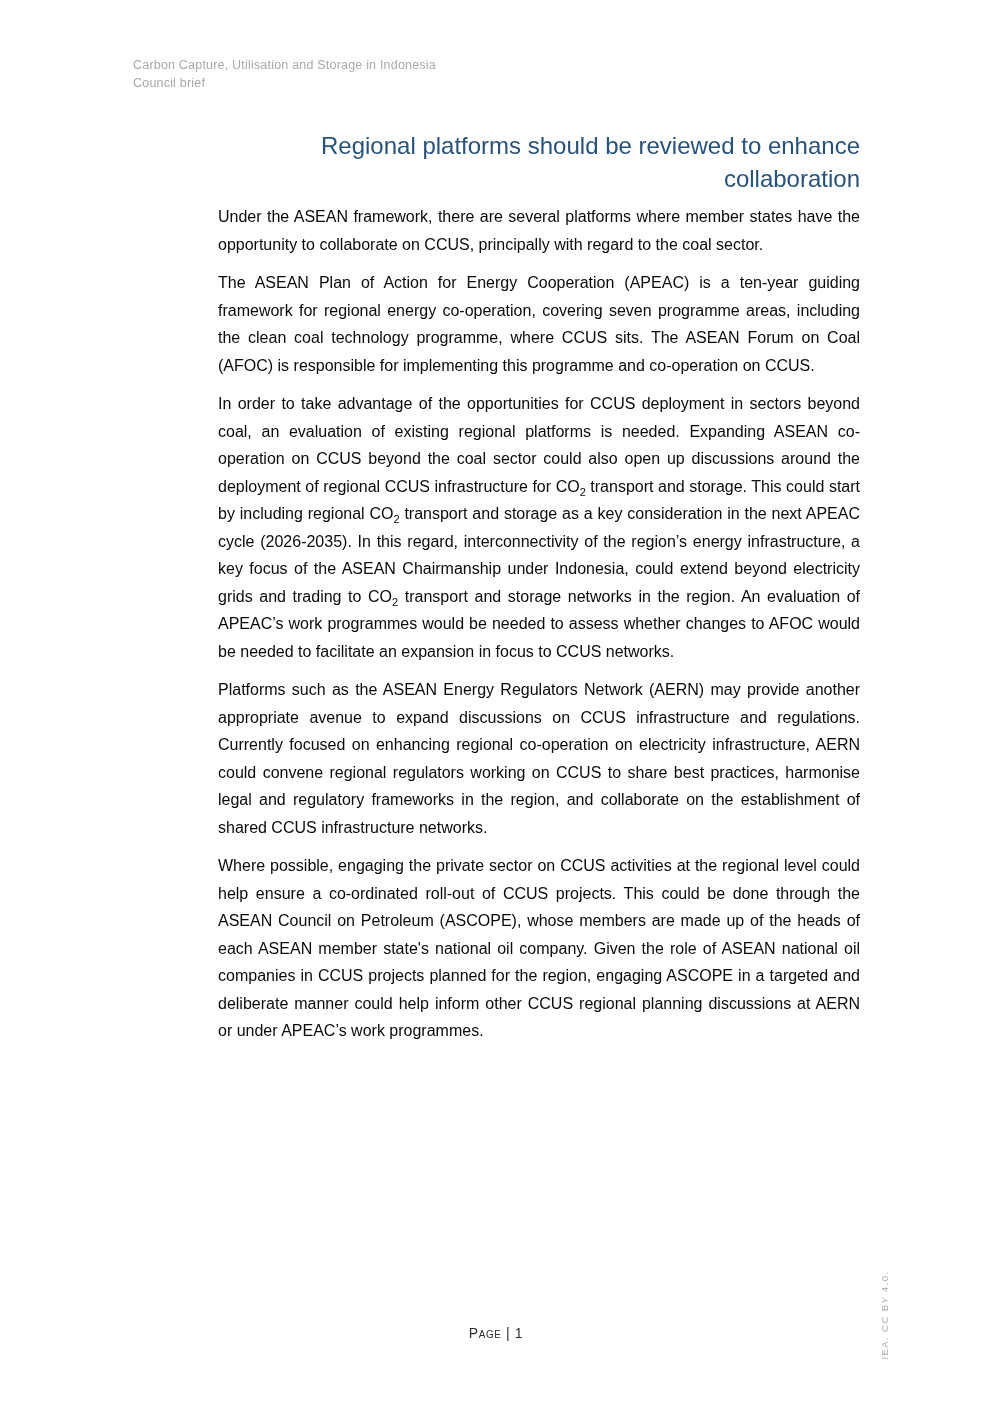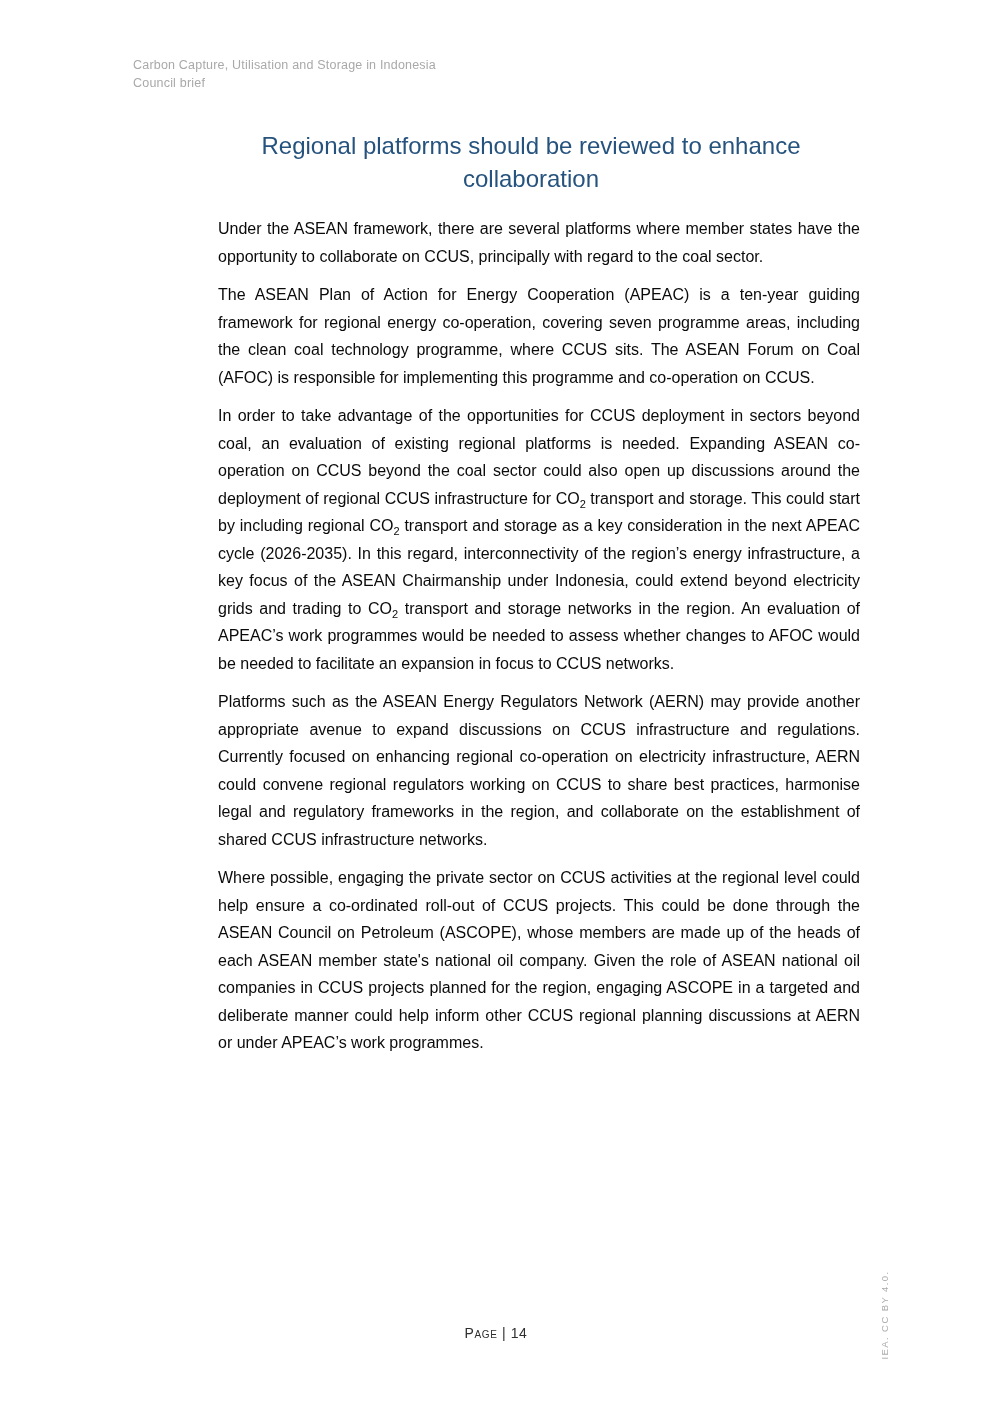--- a/index.html
+++ b/index.html
@@ -24,26 +24,26 @@
     line-height: 18px;
     letter-spacing: 0.2px;
   }
   .content {
     position: absolute;
     left: 202px;
     top: 129px;
     width: 658px;
   }
   .page-title {
-    margin: 0 0 20px 0;
+    margin: 0 0 8px 0;
     color: #26537e;
     font-size: 24px;
     line-height: 33px;
     font-weight: normal;
-    text-align: center;
+    text-align: right;
   }
   .body-paragraphs p {
     margin: 0 0 11px 16px;
     color: #0a0a0a;
     font-size: 16px;
     line-height: 27.5px;
     text-align: justify;
     text-justify: inter-word;
   }
   .body-paragraphs p sub {
@@ -86,17 +86,17 @@
     <h1 class="page-title">Regional platforms should be reviewed to enhance collaboration</h1>
     <div class="body-paragraphs">
         <p>Under the ASEAN framework, there are several platforms where member states have the opportunity to collaborate on CCUS, principally with regard to the coal sector.</p>
         <p>The ASEAN Plan of Action for Energy Cooperation (APEAC) is a ten-year guiding framework for regional energy co-operation, covering seven programme areas, including the clean coal technology programme, where CCUS sits. The ASEAN Forum on Coal (AFOC) is responsible for implementing this programme and co-operation on CCUS.</p>
         <p>In order to take advantage of the opportunities for CCUS deployment in sectors beyond coal, an evaluation of existing regional platforms is needed. Expanding ASEAN co-operation on CCUS beyond the coal sector could also open up discussions around the deployment of regional CCUS infrastructure for CO<sub>2</sub> transport and storage. This could start by including regional CO<sub>2</sub> transport and storage as a key consideration in the next APEAC cycle (2026-2035). In this regard, interconnectivity of the region’s energy infrastructure, a key focus of the ASEAN Chairmanship under Indonesia, could extend beyond electricity grids and trading to CO<sub>2</sub> transport and storage networks in the region. An evaluation of APEAC’s work programmes would be needed to assess whether changes to AFOC would be needed to facilitate an expansion in focus to CCUS networks.</p>
         <p>Platforms such as the ASEAN Energy Regulators Network (AERN) may provide another appropriate avenue to expand discussions on CCUS infrastructure and regulations. Currently focused on enhancing regional co-operation on electricity infrastructure, AERN could convene regional regulators working on CCUS to share best practices, harmonise legal and regulatory frameworks in the region, and collaborate on the establishment of shared CCUS infrastructure networks.</p>
         <p>Where possible, engaging the private sector on CCUS activities at the regional level could help ensure a co-ordinated roll-out of CCUS projects. This could be done through the ASEAN Council on Petroleum (ASCOPE), whose members are made up of the heads of each ASEAN member state's national oil company. Given the role of ASEAN national oil companies in CCUS projects planned for the region, engaging ASCOPE in a targeted and deliberate manner could help inform other CCUS regional planning discussions at AERN or under APEAC’s work programmes.</p>
       </div>
   </div>
 
-  <div class="page-footer">Page | 14</div>
+  <div class="page-footer">Page | 1</div>
 
   <div class="side-note">IEA. CC BY 4.0.</div>
 
 </div>
 
 </body></html>

